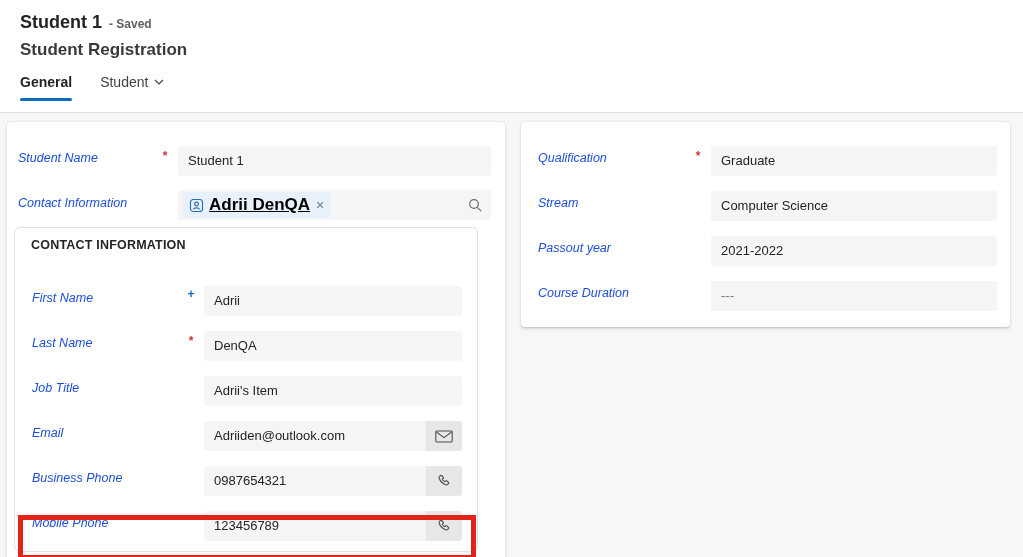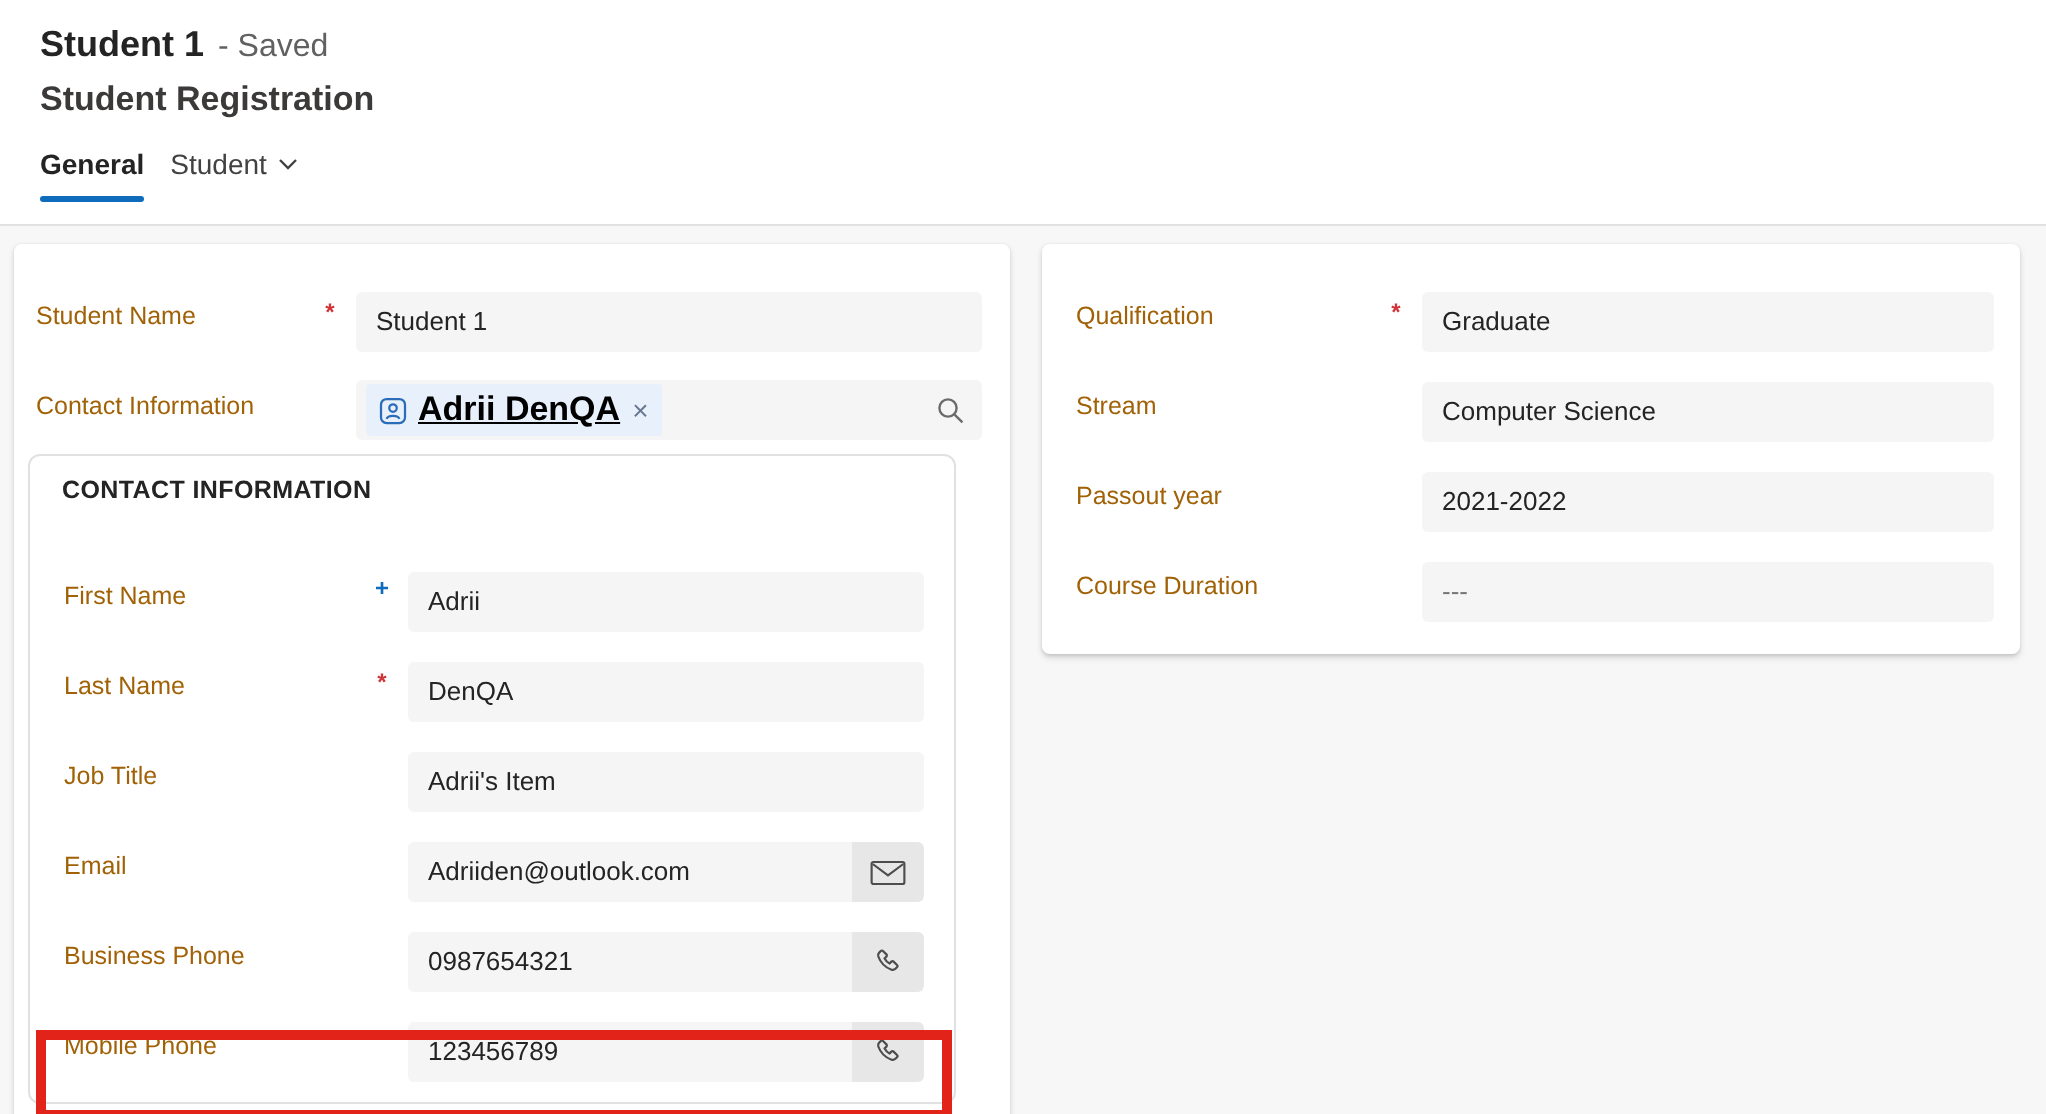--- a/index.html
+++ b/index.html
@@ -4,36 +4,36 @@
 <style>
   * { margin:0; padding:0; box-sizing:border-box; }
   html,body { width:1023px; height:557px; overflow:hidden; background:#fff;
               font-family:"Liberation Sans", sans-serif; color:#242424; }
 
   
   .header { position:absolute; left:0; top:0; width:1023px; height:113px; background:#fff;
             border-bottom:1px solid #e1e1e1; }
   .title-row { position:absolute; left:20px; top:12px; display:flex; align-items:baseline; gap:7px; }
   .record-title { font-size:18px; font-weight:700; color:#242424; }
-  .save-status { font-size:16px; color:#616161; }
+  .save-status { font-size:12px; color:#616161;font-weight:bold; }
   .entity-name { position:absolute; left:20px; top:40px; font-size:17px; font-weight:700; color:#3b3a39; }
-  .tabs { position:absolute; left:20px; top:74px; display:flex; gap:13px; align-items:center; }
+  .tabs { position:absolute; left:20px; top:74px; display:flex; gap:28px; align-items:center; }
   .tab { font-size:14px; color:#424242; cursor:pointer; display:flex; align-items:center; gap:6px; }
   .tab.active { font-weight:700; color:#242424; position:relative; }
   .tab.active::after { content:""; position:absolute; left:0; right:0; bottom:-11px; height:3px;
                        border-radius:2px; background:var(--accent,#0f6cbd); }
 
   
   .content { position:absolute; left:0; top:113px; width:1023px; height:444px; background:#f7f7f7; }
   .card { position:absolute; background:#fff; border-radius:4px;
           box-shadow:0 0.6px 1.8px rgba(0,0,0,.1), 0 1.6px 3.6px rgba(0,0,0,.12); }
   .card-left  { left:7px;  top:9px;  width:498px; height:455px; }
   .card-right { left:521px; top:9px; width:489px; height:205px; }
 
-  .field-label { position:absolute; font-size:12.5px; color:#a16207; white-space:nowrap; }
+  .field-label { position:absolute; font-size:12.5px; color:#1d4ed8; white-space:nowrap;font-style:italic; }
   .marker { position:absolute; font-size:12px; font-weight:700; width:12px; text-align:center; }
   .marker.req { color:#d13438; }
   .marker.rec { color:#0f6cbd; }
   .input-box { position:absolute; height:30px; background:#f5f5f5; border-radius:3px;
                font-size:13px; color:#242424; line-height:30px; padding-left:10px;
                white-space:nowrap; overflow:hidden; }
   .input-box.placeholder { color:#767676; }
   .icon-btn { position:absolute; right:0; top:0; width:36px; height:30px; background:#e7e7e7;
               border:none; border-radius:0 3px 3px 0; display:flex; align-items:center;
               justify-content:center; cursor:pointer; }

